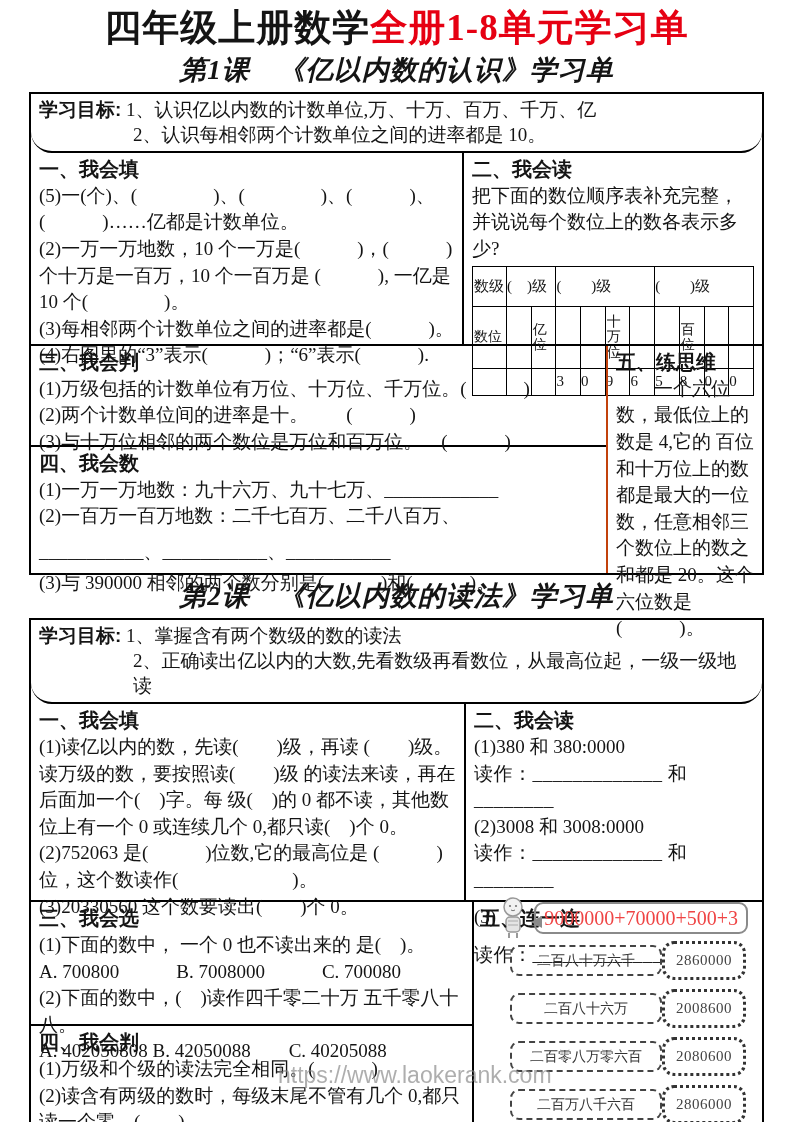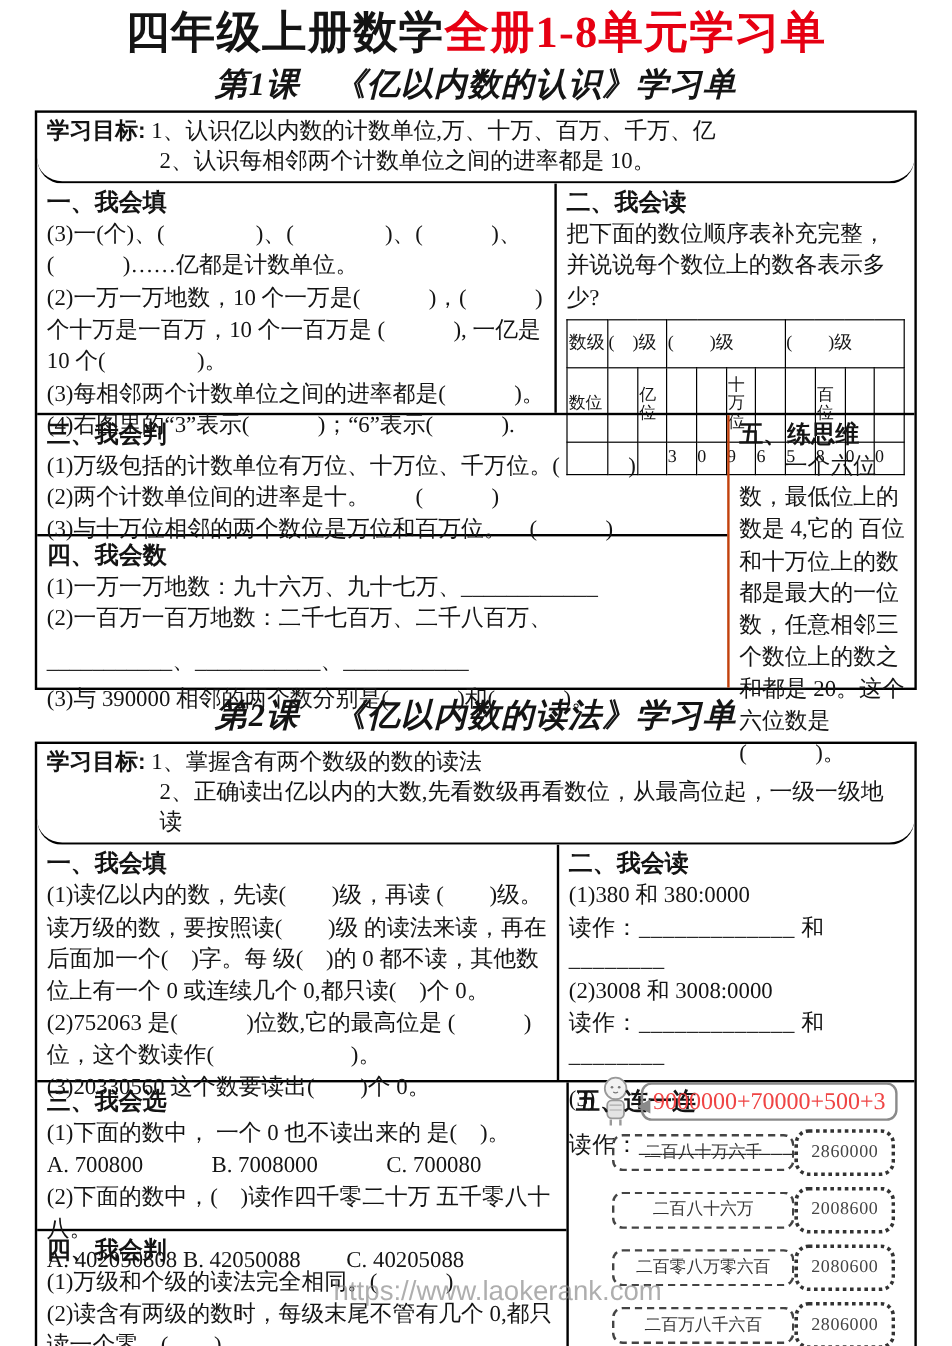--- a/index.html
+++ b/index.html
@@ -107,21 +107,21 @@
   <div class="sheet">
     <div class="goals">
       <span class="lbl">学习目标:</span>
       <span>1、认识亿以内数的计数单位,万、十万、百万、千万、亿</span>
       <div class="goal-line2">2、认识每相邻两个计数单位之间的进率都是 10。</div>
     </div>
 
     <div class="row l1-rowA">
       <div class="cell l1-fill">
         <div class="sec-title">一、我会填</div>
-        <div class="item">(3)一(个)、(　　　　)、(　　　　)、(　　　)、(　　　)……亿都是计数单位。</div>
+        <div class="item">(5)一(个)、(　　　　)、(　　　　)、(　　　)、(　　　)……亿都是计数单位。</div>
         <div class="item">(2)一万一万地数，10 个一万是(　　　)，(　　　)个十万是一百万，10 个一百万是 (　　　), 一亿是 10 个(　　　　)。</div>
         <div class="item">(3)每相邻两个计数单位之间的进率都是(　　　)。</div>
         <div class="item">(4)右图里的“3”表示(　　　)；“6”表示(　　　).</div>
       </div>
       <div class="cell l1-read">
         <div class="sec-title">二、我会读</div>
         <div class="item">把下面的数位顺序表补充完整，并说说每个数位上的数各表示多少?</div>
         <table class="pv">
           <tbody>
               <tr class="r1">

